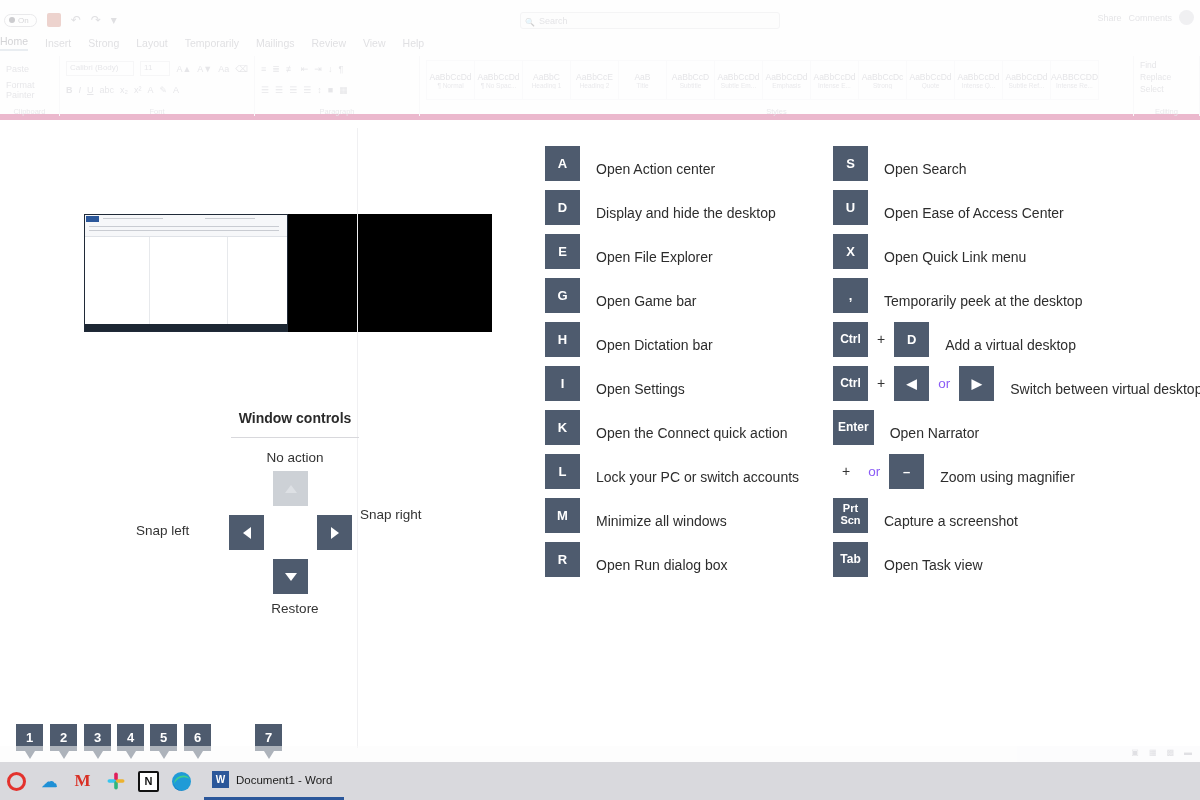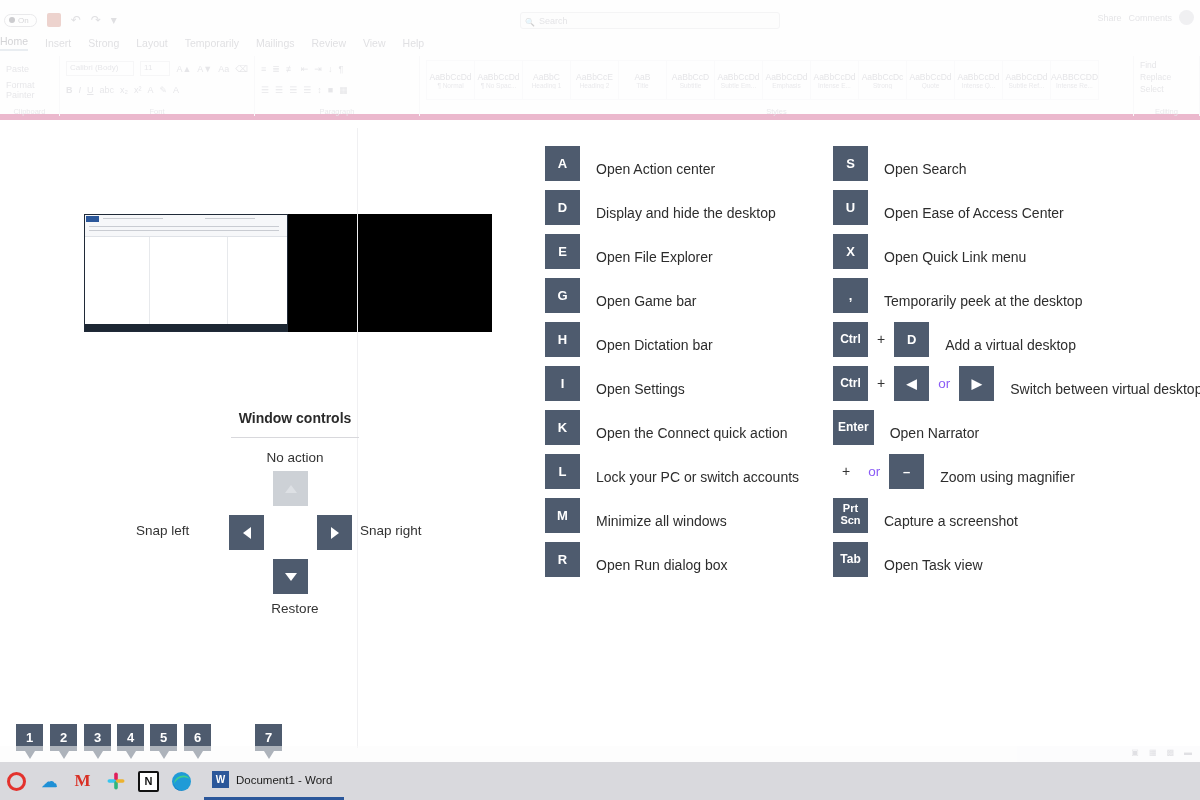--- a/index.html
+++ b/index.html
@@ -118,21 +118,21 @@
   .tile.left { left: 69px; top: 44px; }
   .tile.right { left: 157px; top: 44px; }
   .tile.down { left: 113px; top: 88px; }
   .arrow { width: 0; height: 0; }
   .arr-up { border-left: 6px solid transparent; border-right: 6px solid transparent; border-bottom: 8px solid #dde0e4; }
   .arr-down { border-left: 6px solid transparent; border-right: 6px solid transparent; border-top: 8px solid #ffffff; }
   .arr-left { border-top: 6px solid transparent; border-bottom: 6px solid transparent; border-right: 8px solid #ffffff; }
   .arr-right { border-top: 6px solid transparent; border-bottom: 6px solid transparent; border-left: 8px solid #ffffff; }
   .wc-lbl { position: absolute; font-size: 13.5px; color: #333333; white-space: nowrap; }
   .lbl-left { left: -24px; top: 52px; }
-  .lbl-right { left: 200px; top: 52px; }
+  .lbl-right { left: 200px; top: 36px; }
   .wc-restore { text-align: center; font-size: 13.5px; color: #333333; margin-top: 10px; }
 
   
   .col { position: absolute; top: 145px; }
   .col-a { left: 545px; }
   .col-b { left: 833px; }
   .srow { display: flex; align-items: center; height: 36px; margin-bottom: 8px; }
   .keytile {
     min-width: 35px; height: 35px; background: #4e5b6e; color: #ffffff;
     display: flex; flex-direction: column; align-items: center; justify-content: center;

